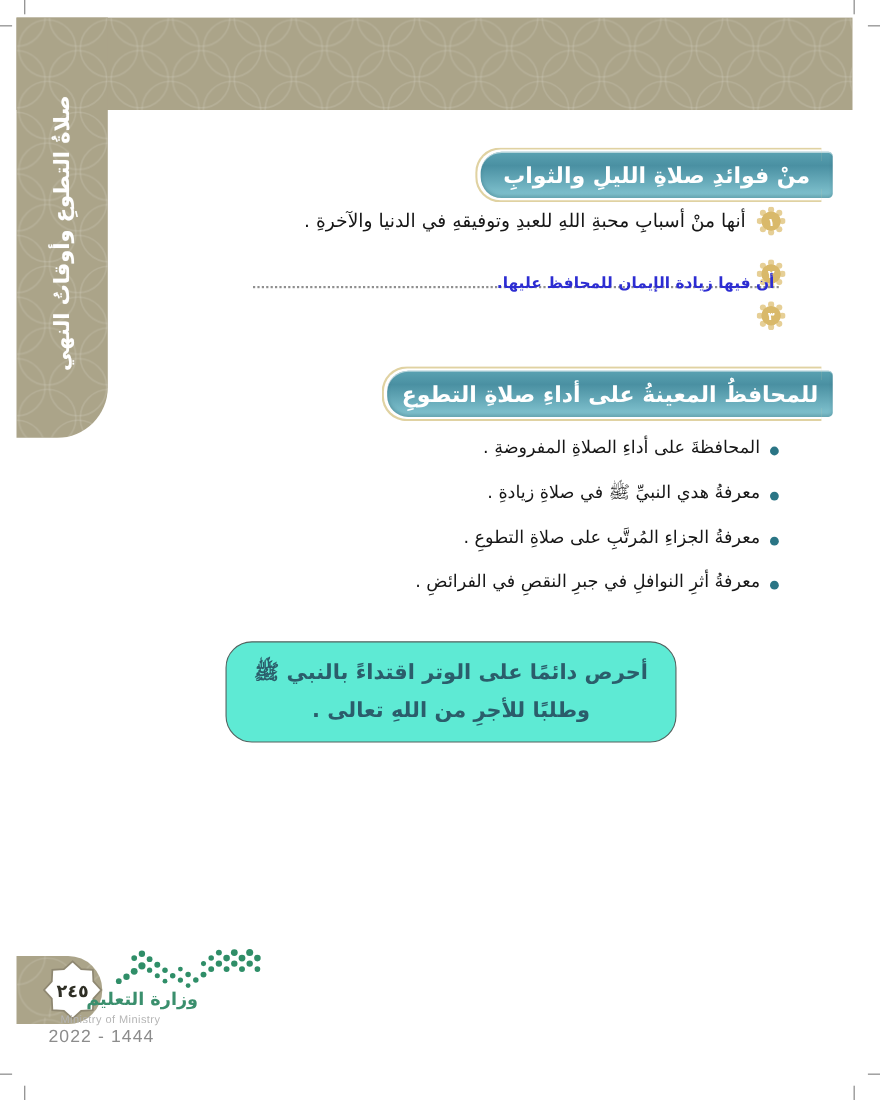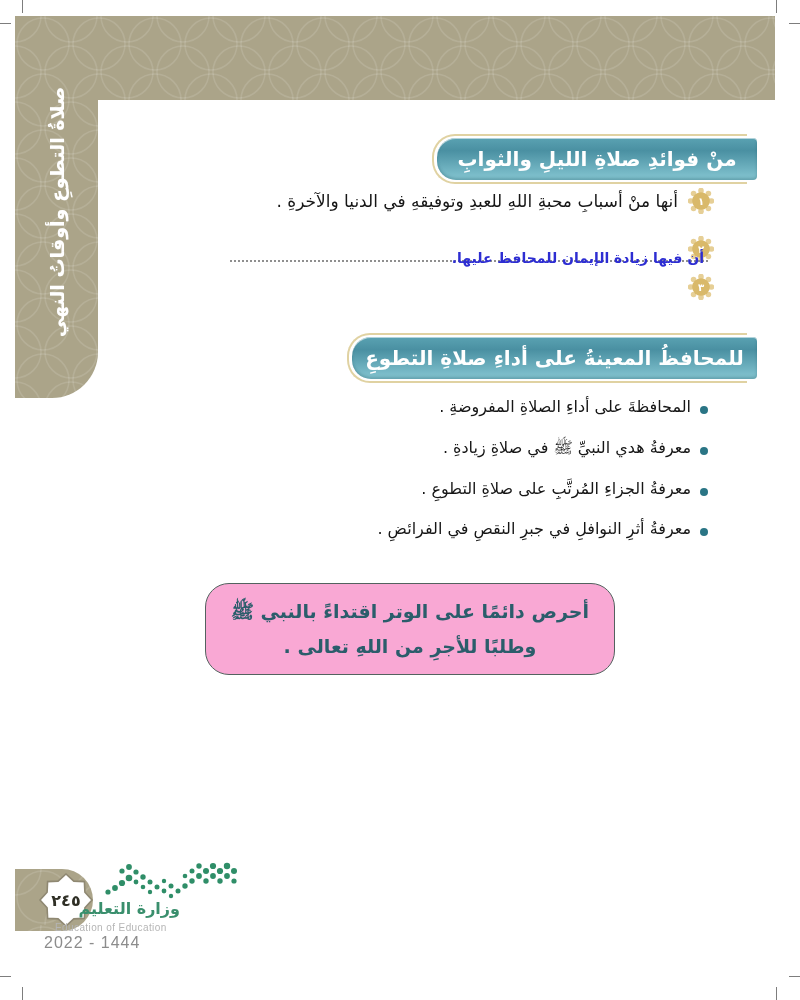--- a/index.html
+++ b/index.html
@@ -37,21 +37,21 @@
     border-bottom:2.5px dotted #8f8f8f;direction:rtl;}
   .answer-text{position:absolute;right:4px;bottom:-6px;color:#2d2dd2;
     font-weight:bold;font-size:14px;white-space:nowrap;letter-spacing:.2px;text-align:right;}
   
   .bullet-row{position:absolute;right:92px;direction:rtl;display:flex;
     align-items:flex-start;color:#161616;font-size:16px;text-align:right;}
   .bullet-dot{width:8px;height:8px;border-radius:50%;background:#2a7585;
     margin-left:9px;margin-top:9px;flex:none;}
   
   .note-box{position:absolute;left:205px;top:583px;width:408px;height:90px;
-    border:1.6px solid #53625f;border-radius:24px;background:#f9a8d4;
+    border:1.6px solid #53625f;border-radius:24px;background:#5eead4;
     display:flex;flex-direction:column;align-items:center;justify-content:center;
     direction:rtl;color:#2b5d6b;font-weight:bold;font-size:19px;line-height:1.85;}
   
   .star-badge{position:absolute;left:38px;top:872px;}
   .moe-dots{position:absolute;left:100px;top:858px;}
   .moe-ar{position:absolute;left:88px;top:899px;width:92px;color:#3a8f6d;
     font-weight:bold;font-size:16px;direction:rtl;text-align:center;white-space:nowrap;}
   .moe-en{position:absolute;left:55px;top:922px;color:#b5b5b5;font-size:10px;
     font-family:"Liberation Sans",sans-serif;letter-spacing:.4px;}
   .edition{position:absolute;left:44px;top:934px;color:#8c8c8c;font-size:16px;
@@ -229,16 +229,16 @@
       <circle cx="113" cy="8" r="3.1"></circle>
     <circle cx="113" cy="18" r="2.9"></circle>
       <circle cx="120" cy="13" r="3.1"></circle>
       <circle cx="120" cy="23" r="2.7"></circle>
     <circle cx="127" cy="8" r="3.2"></circle>
       <circle cx="127" cy="18" r="2.9"></circle>
       <circle cx="134" cy="13" r="3.0"></circle>
     <circle cx="134" cy="23" r="2.6"></circle>
   </svg>
   <div class="moe-ar">وزارة التعليم</div>
-  <div class="moe-en">Education of Education</div>
+  <div class="moe-en">Ministry of Ministry</div>
   <div class="edition">2022 - 1444</div>
 
 </div>
 
 </body></html>

